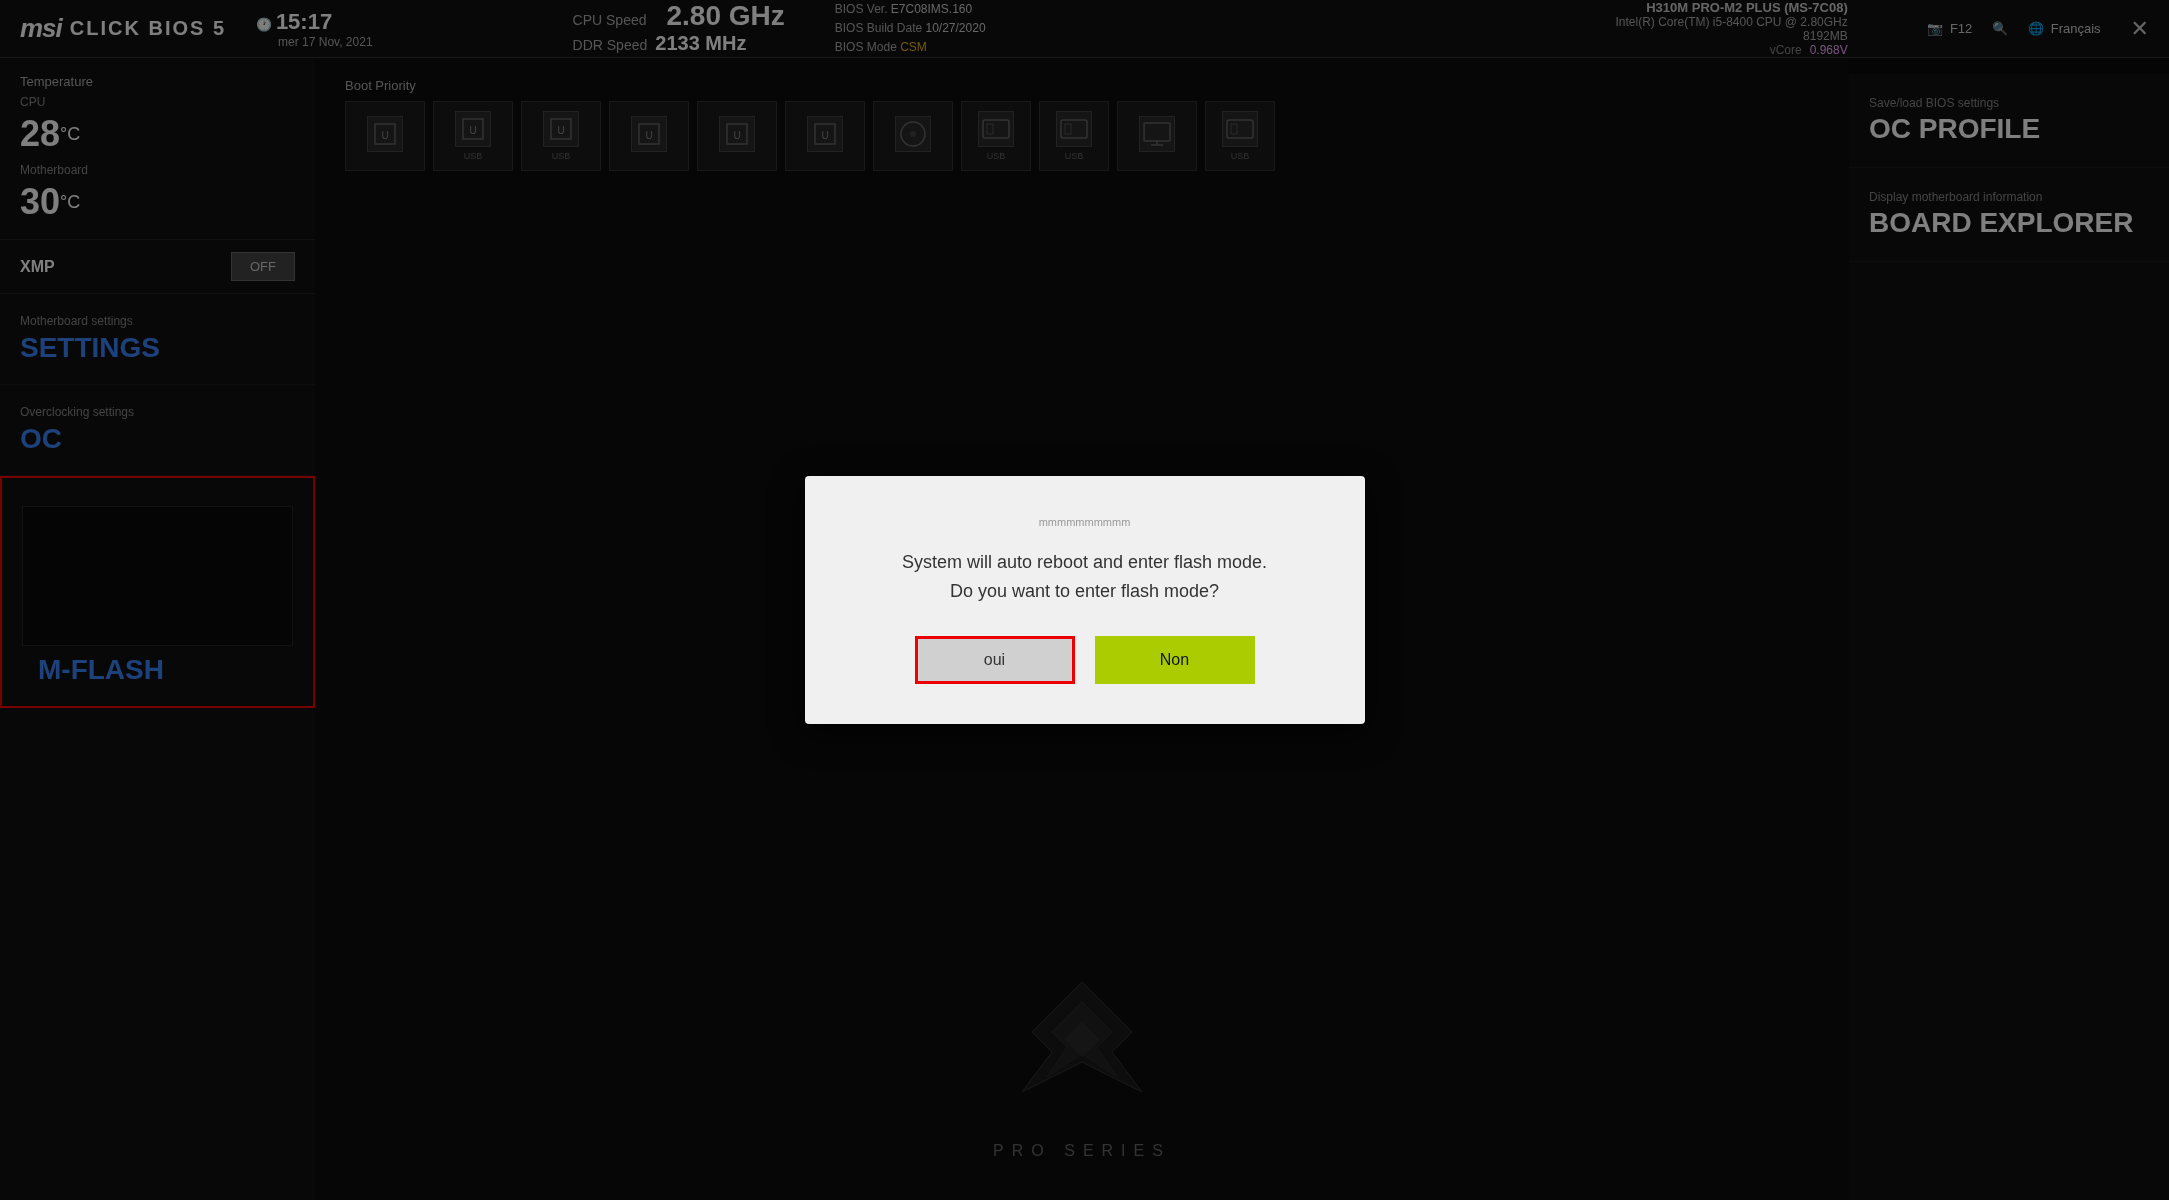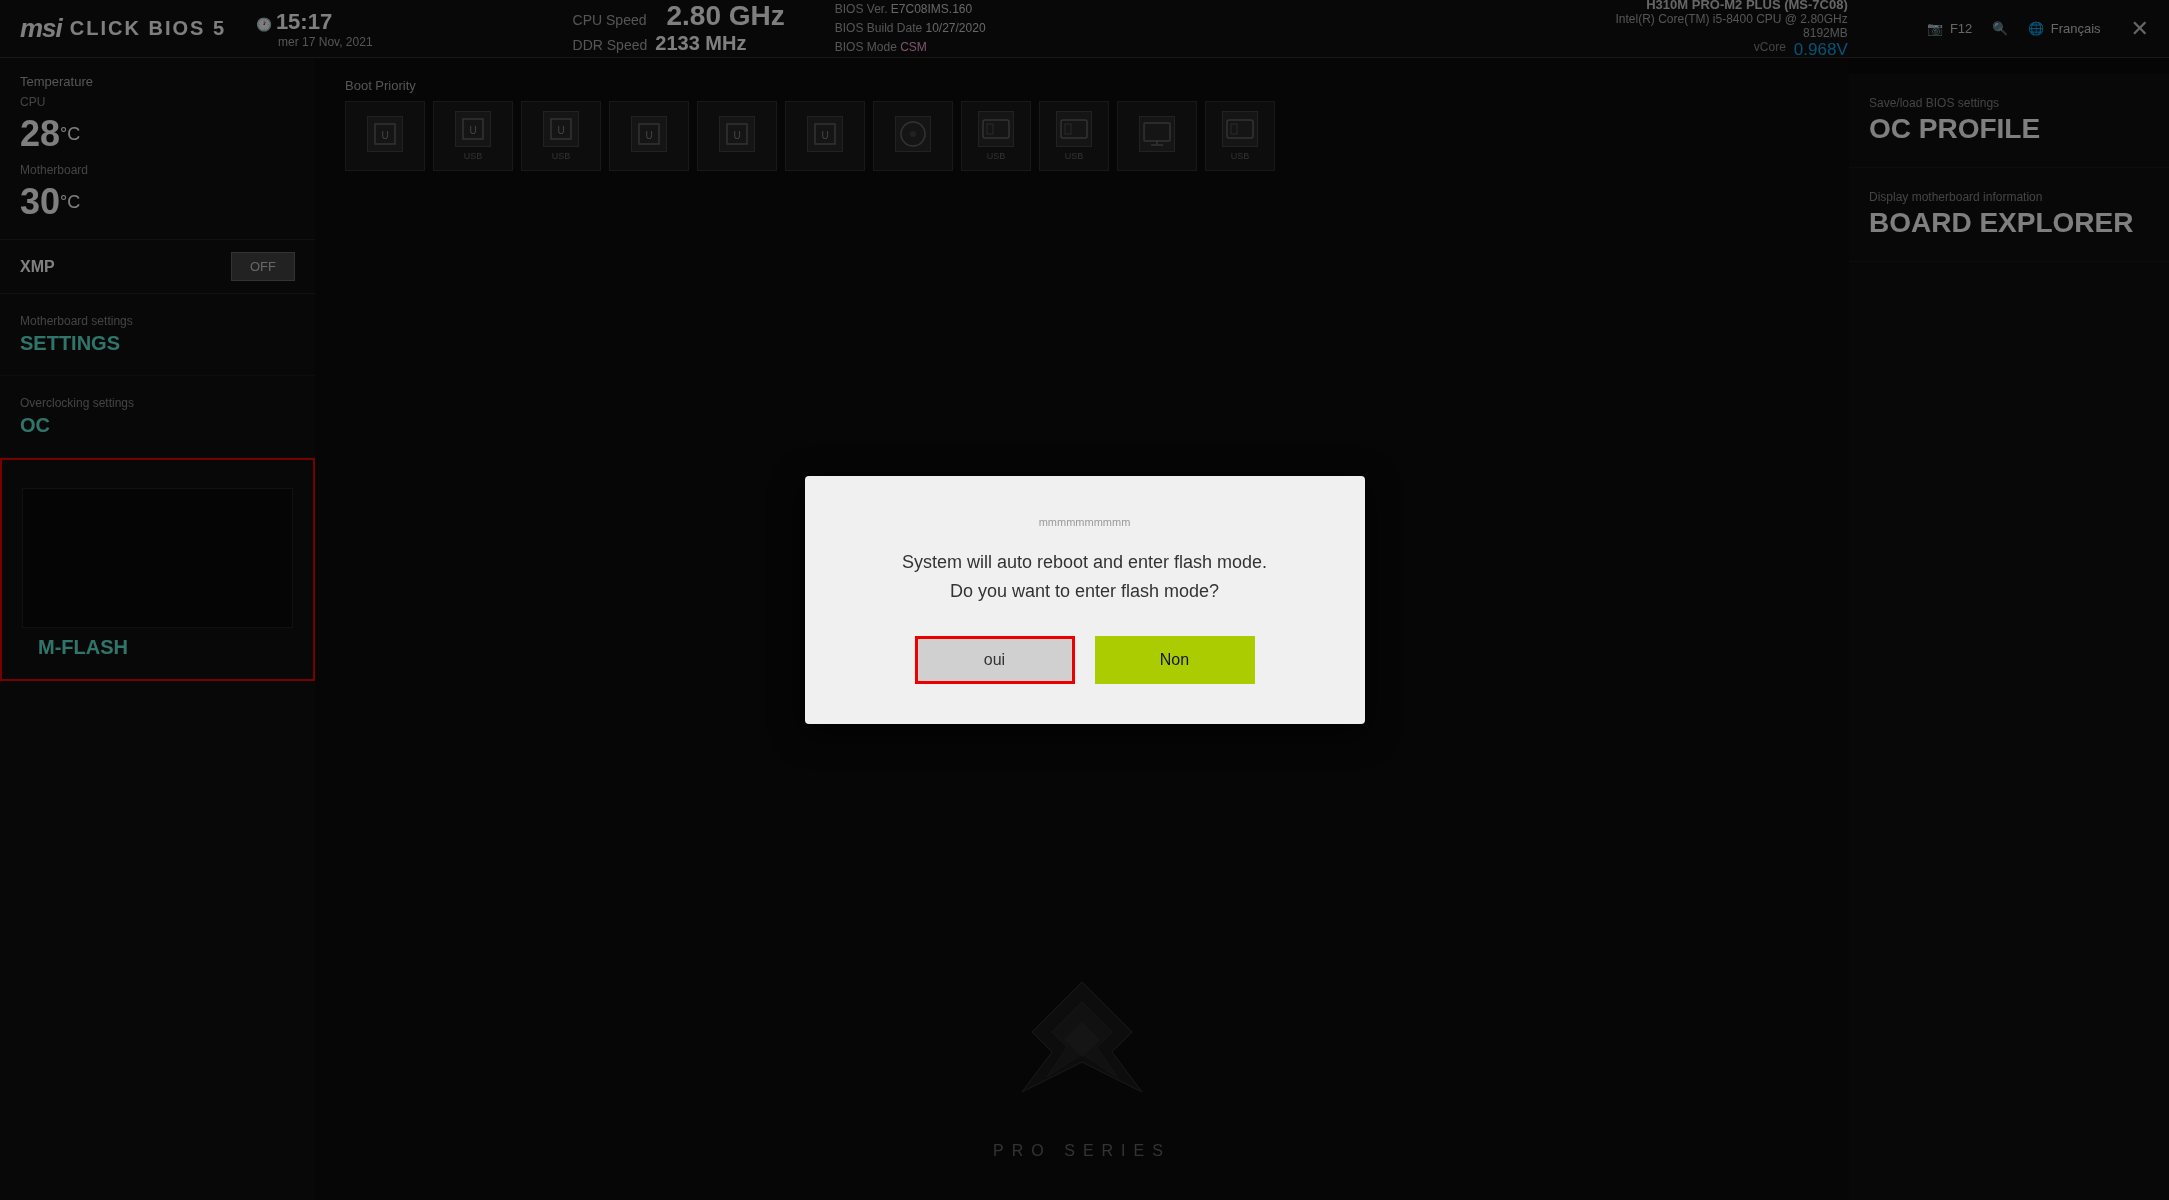--- a/index.html
+++ b/index.html
@@ -141,23 +141,23 @@
     .nav-item.active {
       border: 2px solid #e00;
       background: #111;
     }
     .nav-item-sub {
       font-size: 12px;
       color: #888;
       margin-bottom: 4px;
     }
     .nav-item-title {
-      font-size: 20px;
+      font-size: 28px;
       font-weight: bold;
-      color: #5eead4;
+      color: #3b82f6;
       text-transform: uppercase;
     }
     .nav-item-preview {
       width: 100%;
       height: 140px;
       background: #0d0d0d;
       margin-top: 8px;
       border: 1px solid #222;
     }
 
@@ -338,31 +338,31 @@
         <span style="font-size:28px;font-weight:bold;color:#fff;">2.80 GHz</span>
       </div>
       <div style="display:flex;gap:8px;align-items:baseline;">
         <span style="font-size:14px;color:#aaa;">DDR Speed</span>
         <span style="font-size:20px;font-weight:bold;color:#fff;">2133 MHz</span>
       </div>
     </div>
     <div style="font-size:12px;color:#aaa;line-height:1.6;">
       <div><span>BIOS Ver.</span> <span style="color:#ccc;">E7C08IMS.160</span></div>
       <div><span>BIOS Build Date</span> <span style="color:#ccc;">10/27/2020</span></div>
-      <div><span>BIOS Mode</span> <span style="color:#f9a8d4;">CSM</span></div>
+      <div><span>BIOS Mode</span> <span style="color:#eab308;">CSM</span></div>
     </div>
   </div>
 
   <div style="margin-left:auto;text-align:right;padding-right:60px;">
     <div style="font-size:13px;color:#ccc;font-weight:bold;">H310M PRO-M2 PLUS (MS-7C08)</div>
     <div style="font-size:12px;color:#aaa;">Intel(R) Core(TM) i5-8400 CPU @ 2.80GHz</div>
     <div style="font-size:12px;color:#aaa;">8192MB</div>
     <div style="display:flex;justify-content:flex-end;gap:8px;">
       <span style="font-size:12px;color:#888;">vCore</span>
-      <span style="font-size:17px;color:#0ea5e9;">0.968V</span>
+      <span style="font-size:12px;color:#f0abfc;">0.968V</span>
     </div>
   </div>
 
   <div class="top-right-icons">
     <div class="top-icon-item">
       <span>📷</span>
       <span>F12</span>
     </div>
     <div class="top-icon-item">
       <span>🔍</span>

